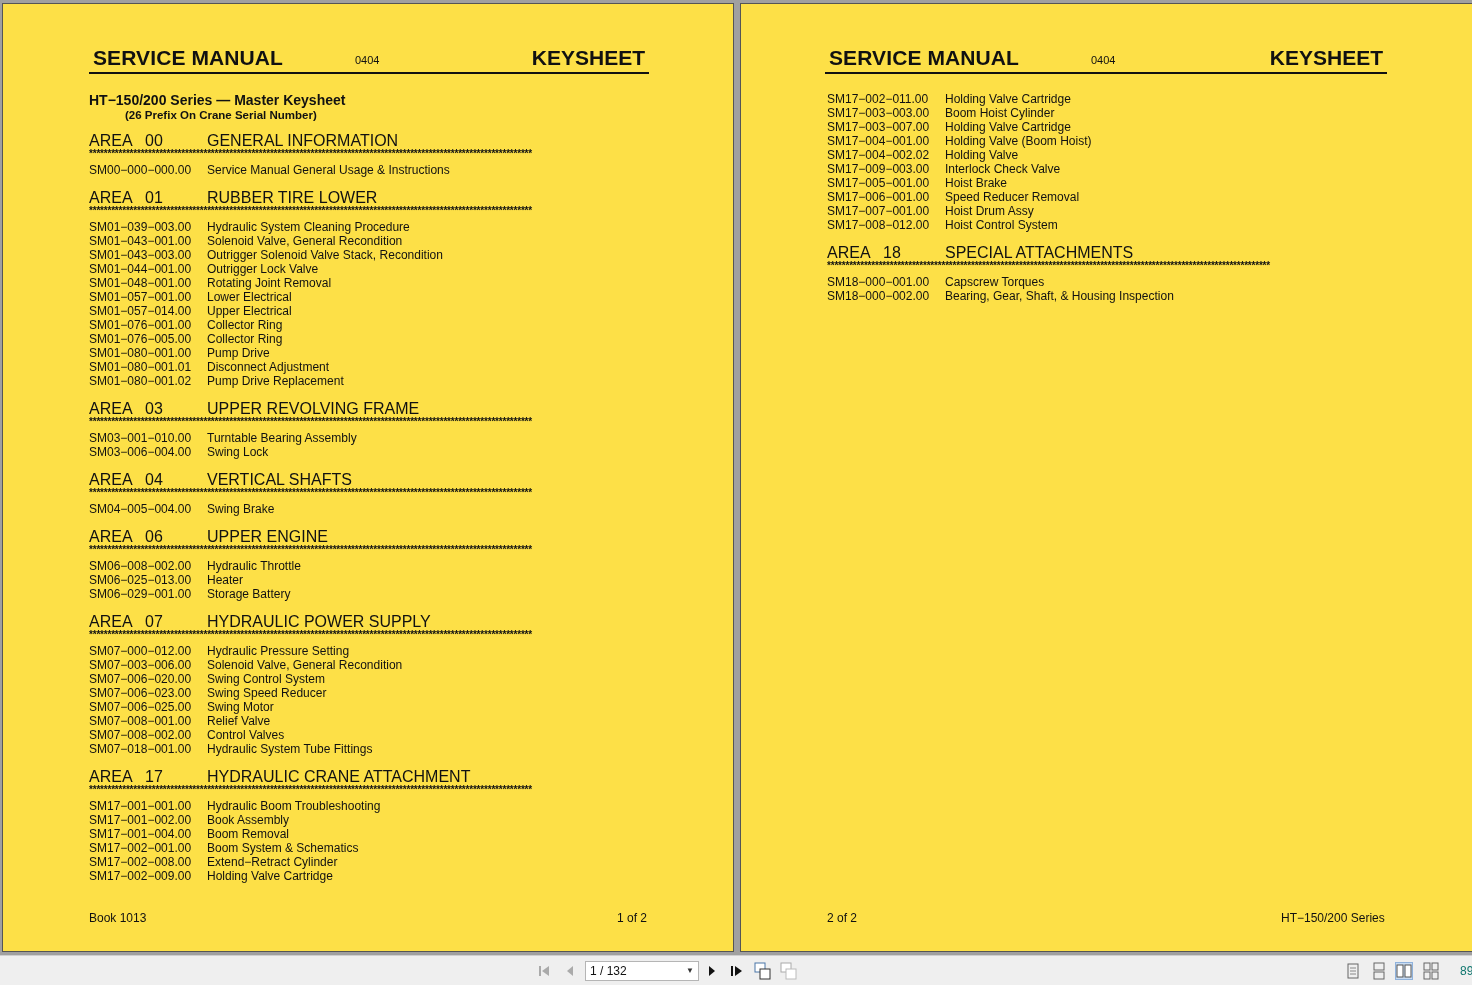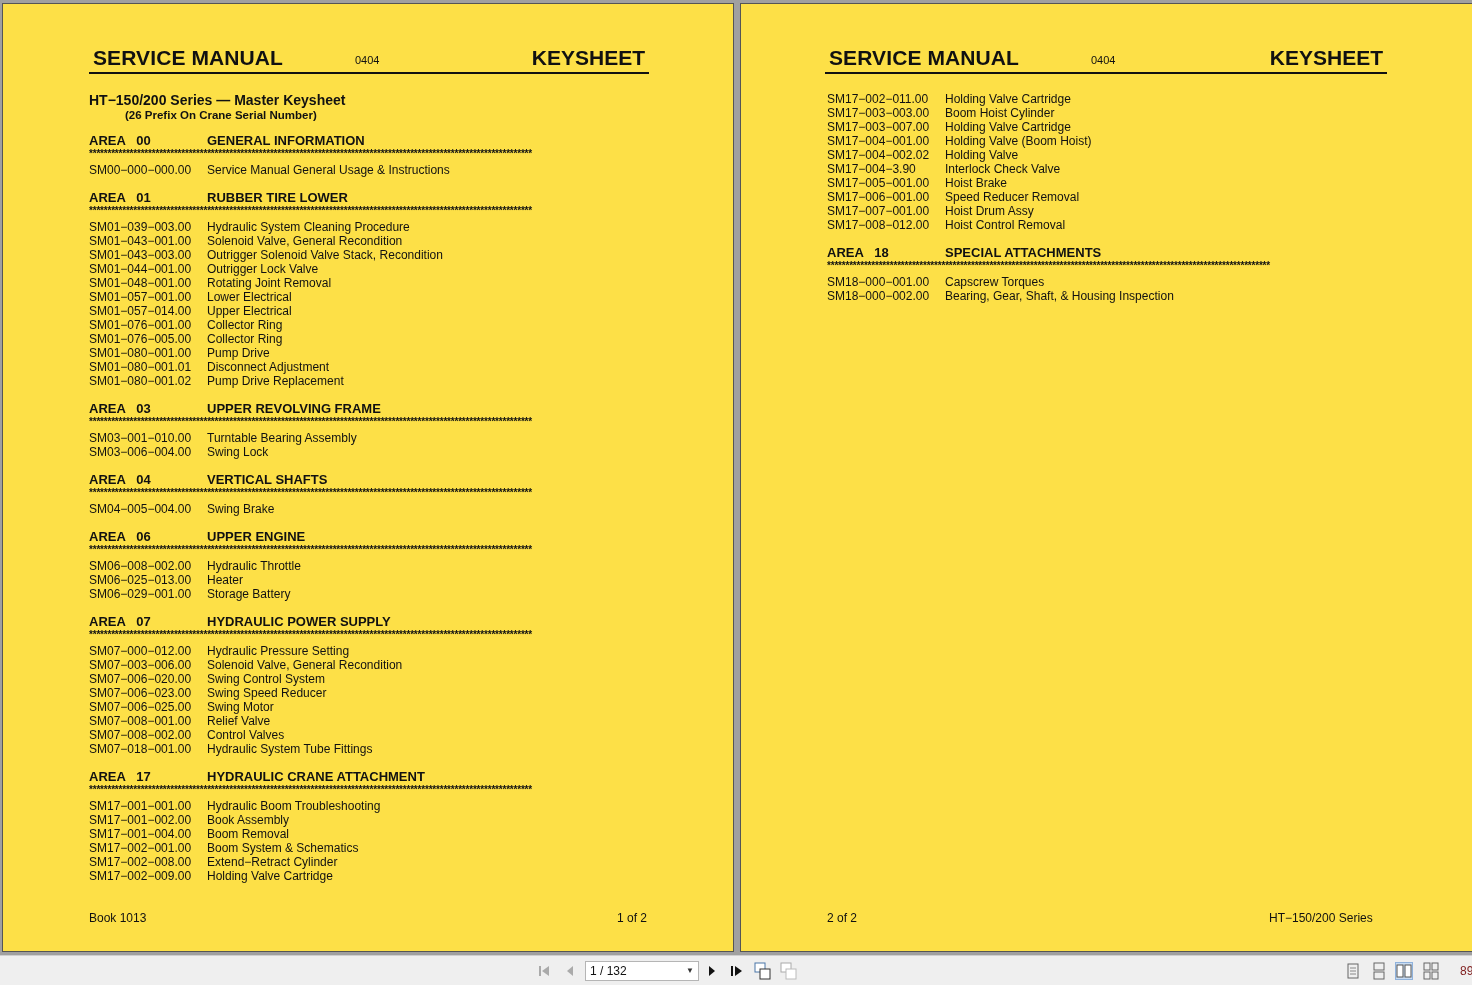--- a/index.html
+++ b/index.html
@@ -23,45 +23,45 @@
 
     .doc-title { position: absolute; left: 86px; top: 88px; font-weight: bold; font-size: 14px; }
     .doc-subtitle { position: absolute; left: 86px; top: 105px; font-weight: bold; font-size: 11.5px; margin-left: 36px; }
 
     .content { position: absolute; font-size: 12px; line-height: 14px; }
     .page-left .content { left: 86px; top: 130px; width: 560px; }
     .page-right .content { left: 86px; top: 88px; width: 560px; }
 
     .area { margin-top: 4px; }
     .area:first-child { margin-top: 0; }
-    .area-head { display: flex; font-weight: bold; font-size: 13px; height: 14px; }
+    .area-head { display: flex; font-weight: normal; font-size: 16px; height: 14px; }
     .area-label { width: 118px; }
     .area-title { }
     .stars { font-family: "Liberation Sans", sans-serif; font-weight: bold; font-size: 10px; letter-spacing: -0.2px;
              height: 10px; line-height: 10px; overflow: hidden; white-space: nowrap; width: 550px; margin: 1px 0 4px 0; }
     .row { display: flex; height: 14px; }
     .code { width: 118px; white-space: nowrap; }
     .desc { white-space: nowrap; }
     .gap { height: 10px; }
 
     .footer-left, .footer-right { position: absolute; top: 907px; font-size: 12px; }
     .page-left .footer-left { left: 86px; }
     .page-left .footer-right { left: 614px; }
     .page-right .footer-left { left: 86px; }
-    .page-right .footer-right { left: 528px; text-align: right; }
+    .page-right .footer-right { left: 540px; text-align: right; }
 
     .toolbar { position: absolute; left: 0; top: 955px; width: 1472px; height: 30px; background: #efefef;
                border-top: 1px solid #cfcfcf; }
     .tb-btn { position: absolute; top: 6px; width: 18px; height: 18px; display: flex; align-items: center; justify-content: center;
               font-size: 13px; color: #111; cursor: pointer; }
     .tb-btn.disabled { color: #aaa; }
     .page-select { position: absolute; left: 585px; top: 5px; width: 114px; height: 20px; background: #fff;
                    border: 1px solid #b5b5b5; font-size: 12px; line-height: 18px; padding-left: 4px; }
     .page-select .arrow { position: absolute; right: 4px; top: 0; font-size: 8px; color: #333; }
-    .zoom-val { position: absolute; left: 1460px; top: 8px; font-size: 12px; color: #7f1d1d; }
+    .zoom-val { position: absolute; left: 1460px; top: 8px; font-size: 12px; color: #0f766e; }
     .view-btn { position: absolute; top: 6px; width: 18px; height: 18px; }
     .view-btn.active { background: #c9dcf2; border: 1px solid #8fb2dc; }
   </style>
 </head>
 <body>
 
 <div class="viewer">
 
   <div class="page page-left">
     <div class="hdr">
@@ -296,38 +296,38 @@
           </div>
         <div class="row">
             <span class="code">SM17−004−001.00</span>
             <span class="desc">Holding Valve (Boom Hoist)</span>
           </div>
         <div class="row">
             <span class="code">SM17−004−002.02</span>
             <span class="desc">Holding Valve</span>
           </div>
         <div class="row">
-            <span class="code">SM17−004−3.90</span>
+            <span class="code">SM17−009−003.00</span>
             <span class="desc">Interlock Check Valve</span>
           </div>
         <div class="row">
             <span class="code">SM17−005−001.00</span>
             <span class="desc">Hoist Brake</span>
           </div>
         <div class="row">
             <span class="code">SM17−006−001.00</span>
             <span class="desc">Speed Reducer Removal</span>
           </div>
         <div class="row">
             <span class="code">SM17−007−001.00</span>
             <span class="desc">Hoist Drum Assy</span>
           </div>
         <div class="row">
             <span class="code">SM17−008−012.00</span>
-            <span class="desc">Hoist Control Removal</span>
+            <span class="desc">Hoist Control System</span>
           </div>
       </div>
       <div class="gap"></div>
       <div class="area">
         <div class="area-head">
             <span class="area-label" style="white-space:pre">AREA   18</span>
             <span class="area-title">SPECIAL ATTACHMENTS</span>
           </div>
         <div class="stars">************************************************************************************************************************</div>
         <div class="row">

